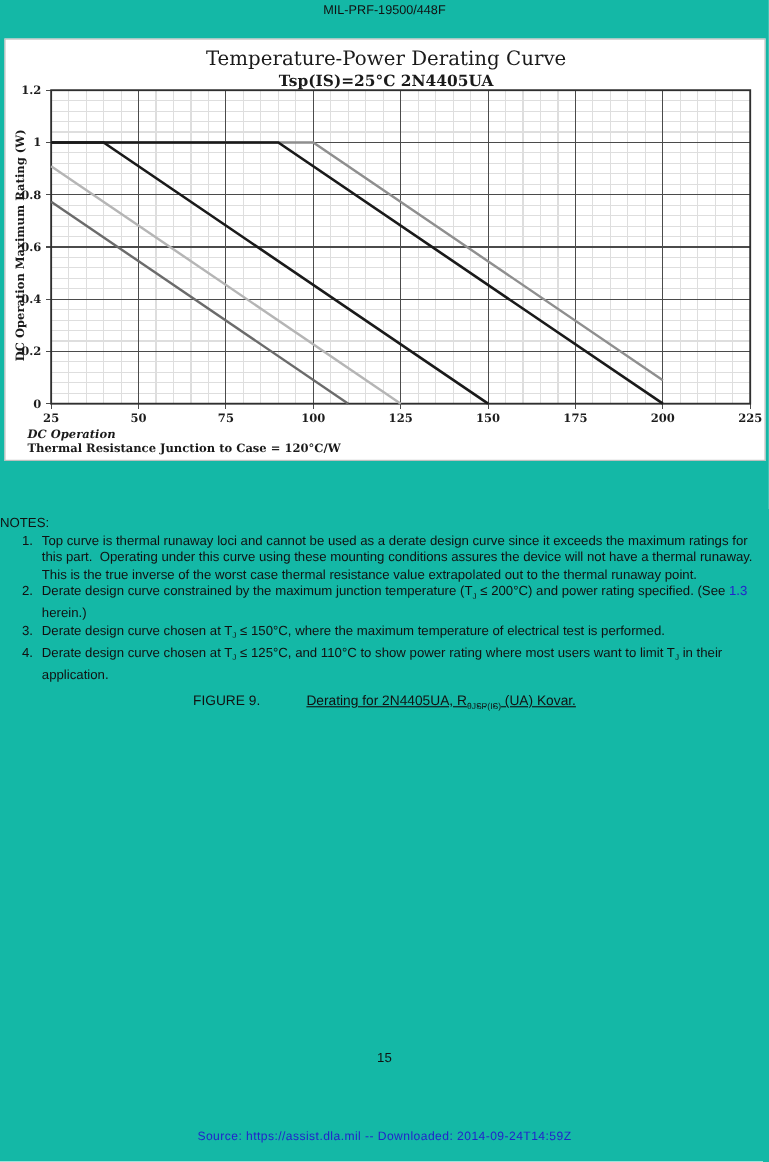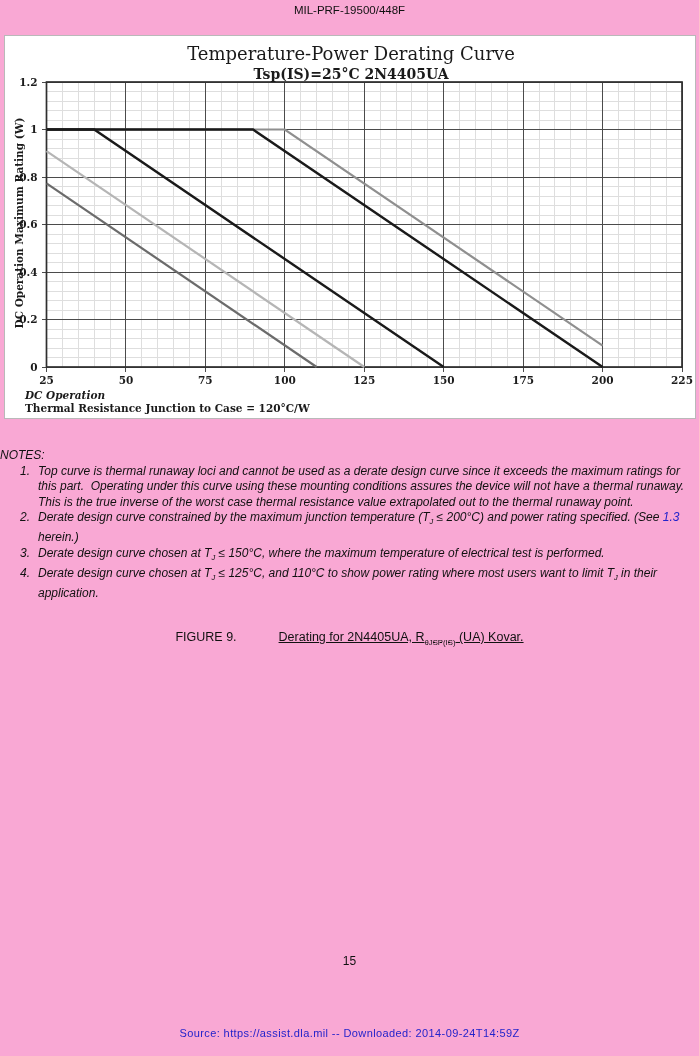--- a/index.html
+++ b/index.html
@@ -1,18 +1,18 @@
 <!DOCTYPE html>
 <html><head>
 <meta charset="utf-8">
 <style>
   * { margin:0; padding:0; box-sizing:border-box; }
   html,body { width:699px; height:1056px; background:#ffffff; overflow:hidden;
               font-family:"Liberation Sans", sans-serif; }
-  .page { position:relative; width:699px; height:1056px; background:#f9a8d4; }
+  .page { position:relative; width:699px; height:1056px; background:#14b8a6; }
 
   .doc-header { position:absolute; top:4px; left:0; width:699px; text-align:center;
                 font-size:11.5px; color:#111; }
 
   
   .figure-box { position:absolute; left:4px; top:35px; width:692px; height:384px;
                 border:1px solid #b9b9b9; background:#fff; }
   .chart-title { position:absolute; top:7px; left:0; width:692px; text-align:center;
                  font-family:"DejaVu Serif", serif; font-size:18px; color:#1a1a1a; }
   .chart-subtitle { position:absolute; top:30px; left:0; width:692px; text-align:center;
@@ -23,22 +23,22 @@
             font-size:10.5px; color:#1a1a1a; }
   .xlabel { position:absolute; left:41px; top:352px; width:636px; text-align:center;
             font-family:"DejaVu Serif", serif; font-weight:bold; font-size:10.5px;
             color:#1a1a1a; white-space:pre; }
   .annot1 { position:absolute; left:20px; top:353px; font-family:"DejaVu Serif", serif;
             font-weight:bold; font-size:10.5px; color:#1a1a1a;font-style:italic; }
   .annot2 { position:absolute; left:20px; top:366px; font-family:"DejaVu Serif", serif;
             font-weight:bold; font-size:10.5px; color:#1a1a1a; }
 
   
-  .notes { position:absolute; left:0; top:448px; width:699px; font-size:12px;
-           line-height:15.6px; color:#111;font-style:italic; }
+  .notes { position:absolute; left:0; top:468px; width:699px; font-size:12px;
+           line-height:15.6px; color:#111; }
   .notes-heading { margin-bottom:0; }
   .note-row { display:flex; margin-left:20px; }
   .note-num { width:18px; flex:0 0 18px; }
   .note-text { width:648px; flex:0 1 648px; white-space:pre-wrap; }
   sub { font-size:0.62em; }
   .doclink { color:#2323cb; cursor:pointer; }
 
   
   .caption { position:absolute; left:0; top:630px; width:699px; text-align:center;
              font-size:12.5px; color:#111; }

